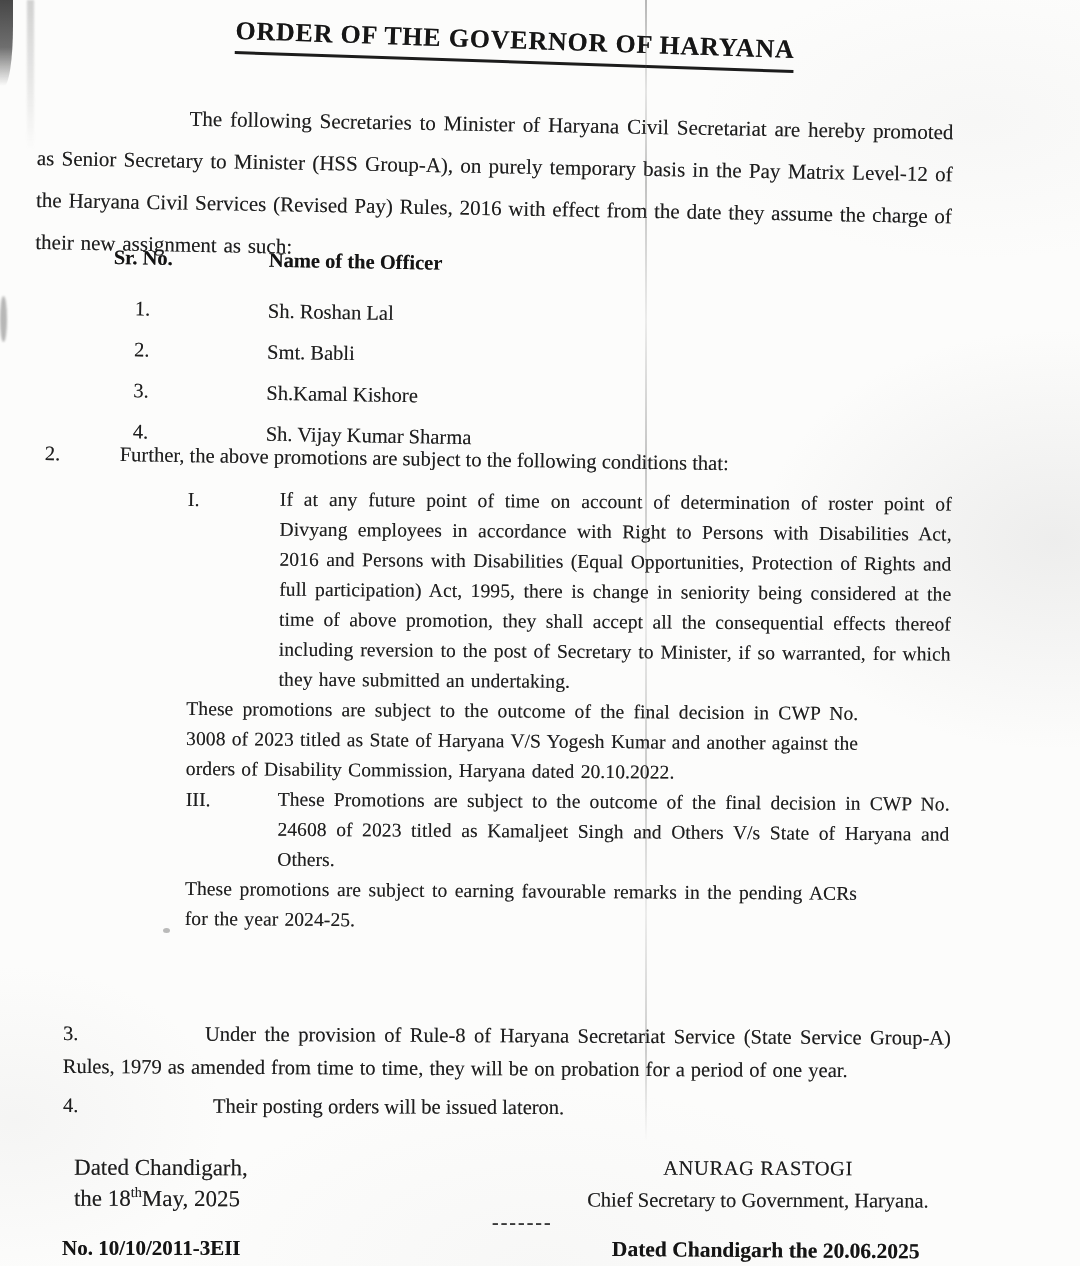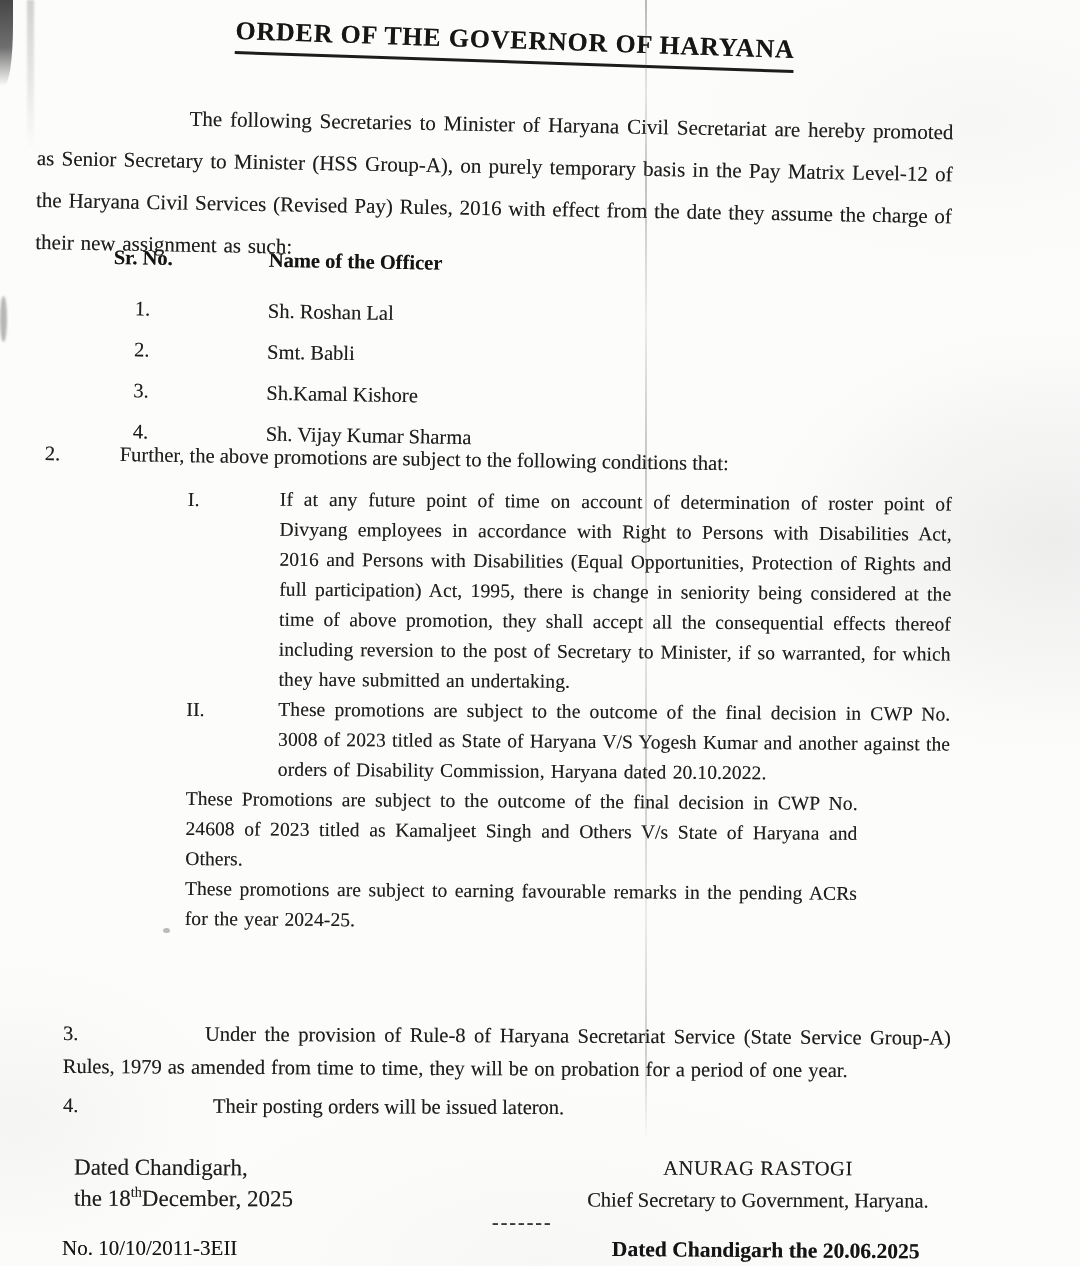--- a/index.html
+++ b/index.html
@@ -74,21 +74,21 @@
   .para4 .num{width:150px;flex-shrink:0;}
 
   
   .footer-left{position:absolute;top:1152px;left:74px;font-size:23px;line-height:31px;
     transform:rotate(0.2deg);}
   .footer-right{position:absolute;top:1152px;left:560px;width:396px;text-align:center;
     font-size:20.5px;line-height:32px;transform:rotate(0.15deg);}
   .sig-name{letter-spacing:0.6px;}
   .separator{position:absolute;top:1211px;left:492px;font-size:20px;font-weight:bold;
     letter-spacing:2px;color:#3a3a3a;}
-  .footer-bottom-left{position:absolute;top:1236px;left:62px;font-size:21px;font-weight:normal;color:#141414;}
+  .footer-bottom-left{position:absolute;top:1236px;left:62px;font-size:21px;font-weight:bold;color:#141414;}
   .footer-bottom-right{position:absolute;top:1237px;left:612px;font-size:21.5px;font-weight:bold;color:#141414;
     transform:rotate(0.45deg);transform-origin:left top;}
   .issue-date{border-bottom:2px solid #222;padding-bottom:12px;}
   sup{font-size:0.62em;vertical-align:super;line-height:0;margin-top:8px;}
 </style>
 </head>
 <body>
 
 <div class="doc">
 
@@ -133,43 +133,43 @@
     <span class="num">2.</span>
     <span class="txt">Further, the above promotions are subject to the following conditions that:</span>
   </div>
 
   <div class="conditions">
     <div class="cond-row">
       <span class="cond-num">I.</span>
       <span class="cond-text">If at any future point of time on account of determination of roster point of Divyang employees in accordance with Right to Persons with Disabilities Act, 2016 and Persons with Disabilities (Equal Opportunities, Protection of Rights and full participation) Act, 1995, there is change in seniority being considered at the time of above promotion, they shall accept all the consequential effects thereof including reversion to the post of Secretary to Minister, if so warranted, for which they have submitted an undertaking.</span>
     </div>
     <div class="cond-row">
-      <span class="cond-num">II.</span>
       <span class="cond-text">These promotions are subject to the outcome of the final decision in CWP No. 3008 of 2023 titled as State of Haryana V/S Yogesh Kumar and another against the orders of Disability Commission, Haryana dated 20.10.2022.</span>
     </div>
     <div class="cond-row">
+      <span class="cond-num">III.</span>
       <span class="cond-text">These Promotions are subject to the outcome of the final decision in CWP No. 24608 of 2023 titled as Kamaljeet Singh and Others V/s State of Haryana and Others.</span>
     </div>
     <div class="cond-row">
       <span class="cond-text">These promotions are subject to earning favourable remarks in the pending ACRs for the year 2024-25.</span>
     </div>
   </div>
 
   <p class="para3">
     <span class="num">3.</span><span>Under the provision of Rule-8 of Haryana Secretariat Service (State Service Group-A) Rules, 1979 as amended from time to time, they will be on probation for a period of one year.</span>
   </p>
 
   <div class="para4">
     <span class="num">4.</span>
     <span>Their posting orders will be issued lateron.</span>
   </div>
 
   <div class="footer-left">
     <div>Dated Chandigarh,</div>
-    <div><span>the 18</span><sup>th</sup><span>December, 2025</span></div>
+    <div><span>the 18</span><sup>th</sup><span>May, 2025</span></div>
   </div>
 
   <div class="footer-right">
     <div class="sig-name">ANURAG RASTOGI</div>
     <div>Chief Secretary to Government, Haryana.</div>
   </div>
 
   <div class="separator">-------</div>
 
   <div class="footer-bottom-left">No. 10/10/2011-3EII</div>

